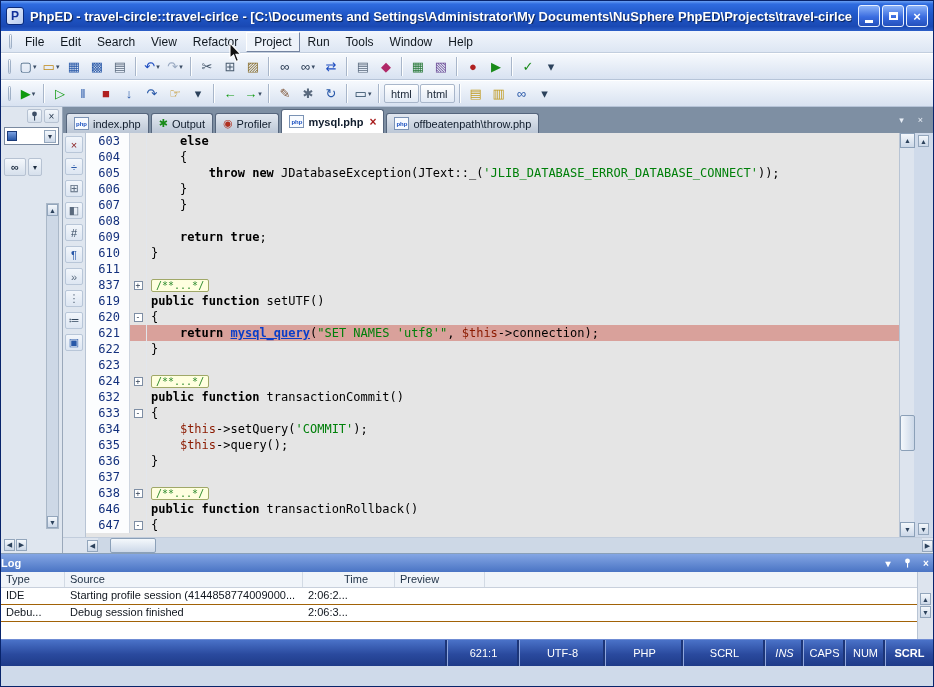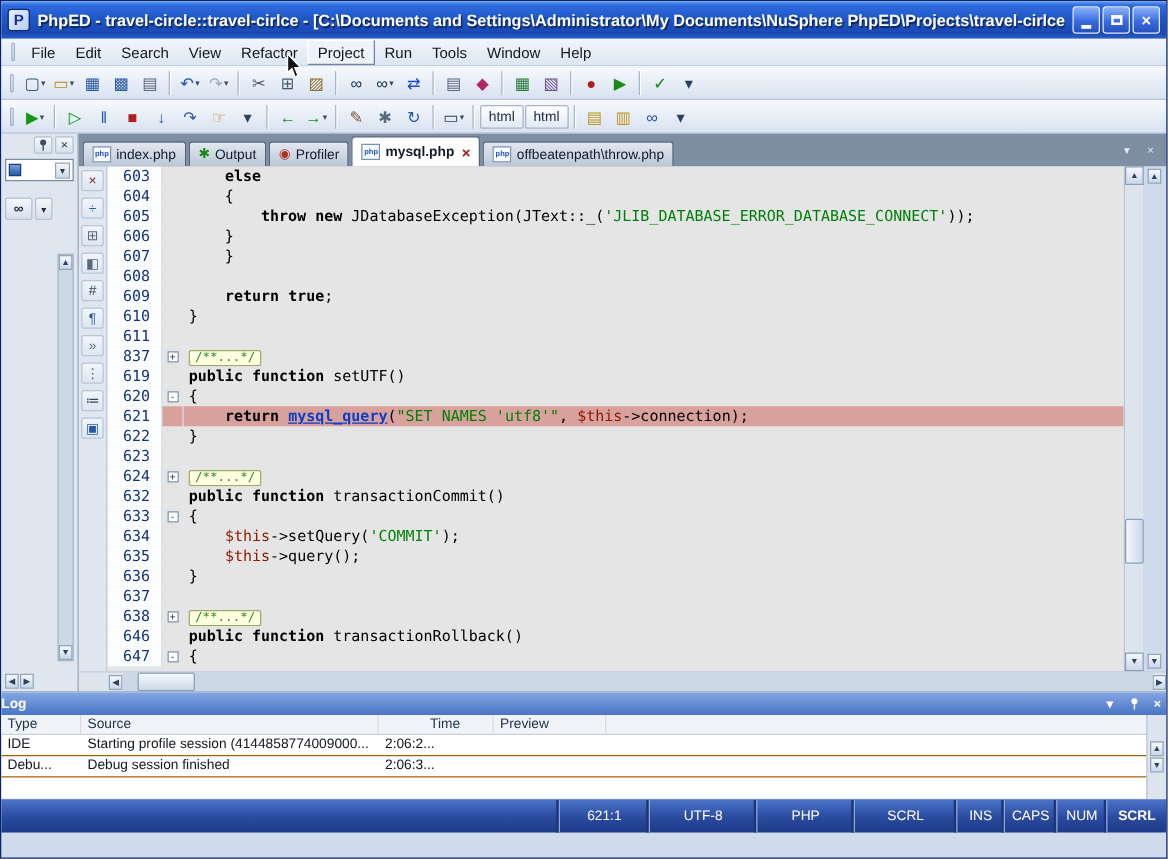--- a/index.html
+++ b/index.html
@@ -471,21 +471,21 @@
       <div class="mini-arrow">▼</div>
     </div>
   </div>
 
   <div class="statusbar" id="statusbar">
     <div class="sb-spacer"></div>
   <div class="sb-cell" style="width: 72px;">621:1</div>
       <div class="sb-cell" style="width: 86px;">UTF-8</div>
       <div class="sb-cell" style="width: 78px;">PHP</div>
       <div class="sb-cell" style="width: 82px;">SCRL</div>
-      <div class="sb-cell" style="width: 38px;">INS</div>
+      <div class="sb-cell" style="width: 38px; font-style: italic;">INS</div>
       <div class="sb-cell" style="width: 42px;">CAPS</div>
       <div class="sb-cell" style="width: 40px;">NUM</div>
       <div class="sb-cell" style="width: 48px; font-weight: bold;">SCRL</div>
     </div>
 
   <div class="cursor">
     <svg width="13" height="20" viewBox="0 0 13 20">
         <polygon points="1,0 1,15 4.6,12 7,18.5 9.4,17.4 6.9,11.2 11.5,11" fill="#111" stroke="#fff" stroke-width="1.1"></polygon>
       </svg>
   </div>

